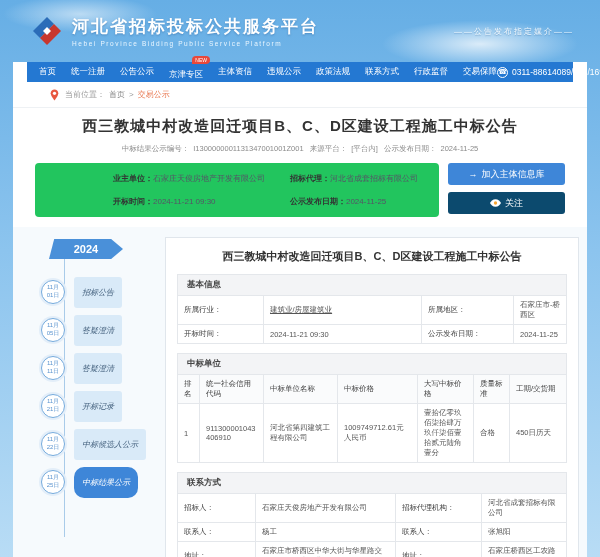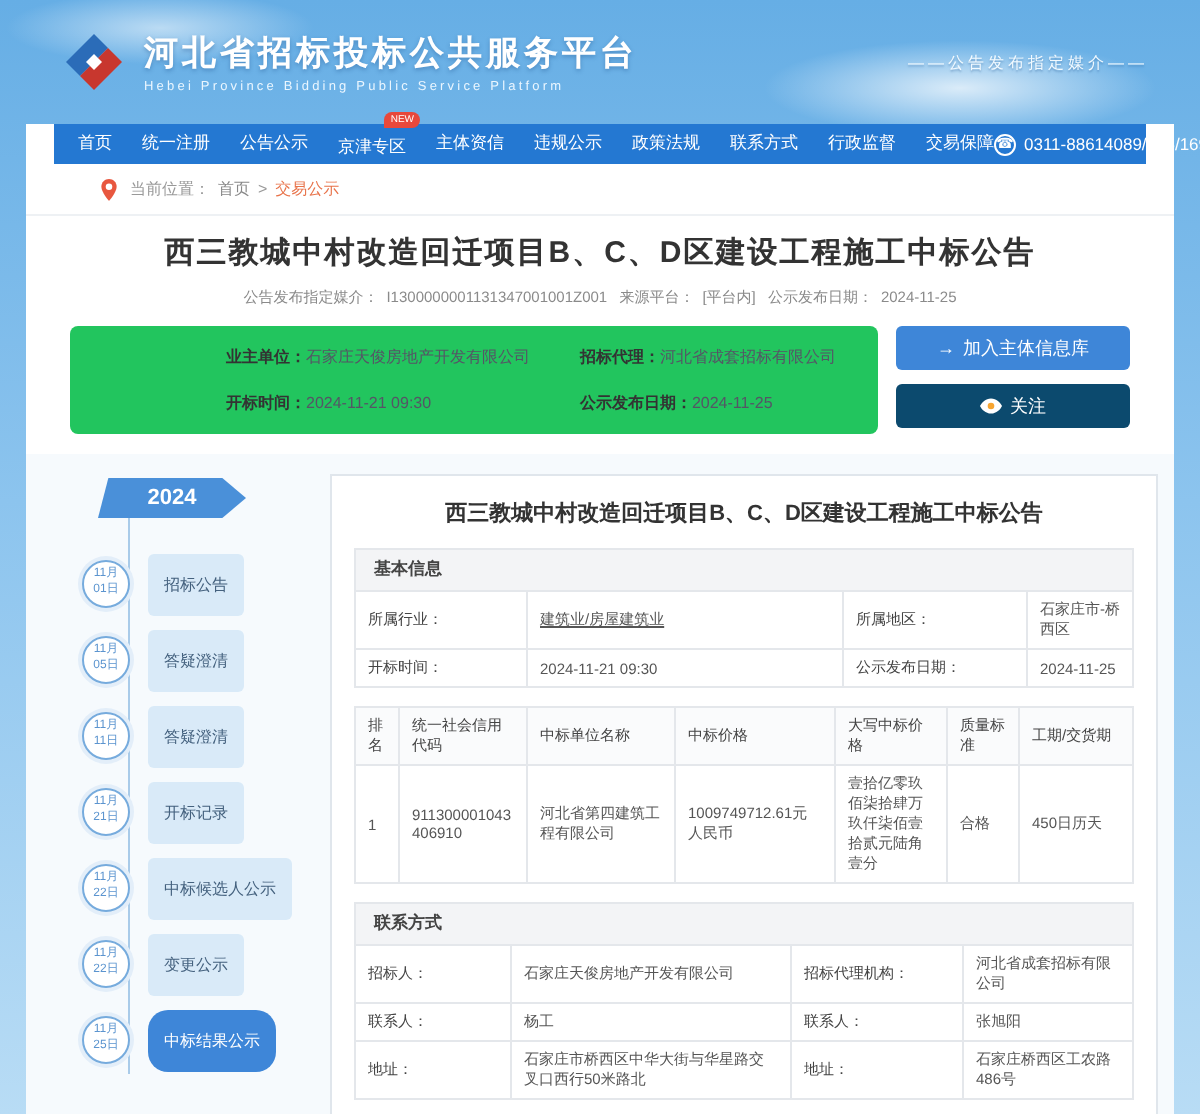--- a/index.html
+++ b/index.html
@@ -46,21 +46,21 @@
   .btn { height:22px; border:none; border-radius:3px; color:#fff; font-size:9px; display:flex; align-items:center; justify-content:center; gap:4px; cursor:pointer; font-family:inherit; }
   .btn-join { background:#3e86d8; }
   .btn-follow { background:#0c4a6e; }
   
   .lower { display:flex; background:#f6fafd; height:336px; padding:10px 8px 0 0; }
   .timeline { width:152px; position:relative; padding:2px 0 0 28px; flex-shrink:0; }
   .tl-line { position:absolute; left:51px; top:14px; bottom:26px; width:1px; background:#a9cbe9; }
   .year-flag { position:relative; z-index:1; width:74px; height:20px; margin-left:8px; background:#4a90d9; color:#fff; font-size:11px; font-weight:bold; display:flex; align-items:center; justify-content:center; clip-path:polygon(7% 0,84% 0,100% 50%,84% 100%,0 100%); margin-bottom:14px; }
   .tl-item { display:flex; align-items:center; gap:9px; height:38px; position:relative; z-index:1; }
   .tl-circle { width:24px; height:24px; border-radius:50%; background:#fff; border:1px solid #76abdd; box-shadow:0 0 0 2px #e3eef9; color:#5b94cf; font-size:6px; line-height:1.3; display:flex; flex-direction:column; align-items:center; justify-content:center; flex-shrink:0; }
-  .tl-pill { background:#d9eaf8; color:#44617e; font-size:8px; padding:10px 8px; border-radius:3px; cursor:pointer; white-space:nowrap; }
+  .tl-pill { background:#d9eaf8; color:#44617e; font-size:8px; padding:10px 8px; border-radius:3px; cursor:pointer; white-space:nowrap;font-style:italic; }
   .tl-pill.active { background:#3e86d8; color:#fff; border-radius:10px; }
   
   .detail-card { flex:1; background:#fff; border:1px solid #e0e6ec; padding:9px 11px 0 11px; overflow:hidden; }
   .detail-title { text-align:center; font-size:11px; font-weight:bold; color:#333; margin:2px 0 10px; }
   .section-bar { background:#f3f4f6; border:1px solid #e4e7eb; border-bottom:none; padding:4px 9px; font-size:8.5px; font-weight:bold; color:#444; }
   table { width:100%; border-collapse:collapse; font-size:7.5px; color:#555; table-layout:fixed; margin-bottom:9px; }
   td,th { border:1px solid #e4e7eb; padding:4px 6px; text-align:left; vertical-align:middle; word-wrap:break-word; }
   .lbl { color:#444; }
   .link-val { text-decoration:underline; cursor:pointer; }
   .basic-t td:nth-child(1){width:86px;} .basic-t td:nth-child(2){width:158px;} .basic-t td:nth-child(3){width:92px;}
@@ -122,21 +122,21 @@
     </svg>
     <span>当前位置：</span>
     <a class="crumb-home">首页</a>
     <span>&gt;</span>
     <a class="crumb-current">交易公示</a>
   </div>
 
   <div class="notice-head">
     <h1 class="notice-title">西三教城中村改造回迁项目B、C、D区建设工程施工中标公告</h1>
     <div class="notice-meta">
-      <span>公告发布指定媒介：</span><span>I1300000001131347001001Z001</span>
+      <span>中标结果公示编号：</span><span>I1300000001131347001001Z001</span>
       <span>来源平台：</span><span>[平台内]</span>
       <span>公示发布日期：</span><span>2024-11-25</span>
     </div>
     <div class="head-row">
       <div class="summary-box">
         <div><b>业主单位：</b><span>石家庄天俊房地产开发有限公司</span></div>
         <div><b>招标代理：</b><span>河北省成套招标有限公司</span></div>
         <div><b>开标时间：</b><span>2024-11-21 09:30</span></div>
         <div><b>公示发布日期：</b><span>2024-11-25</span></div>
       </div>
@@ -191,27 +191,20 @@
       <div class="tl-item">
         <span class="tl-circle">
             <span>11月</span>
             <span>22日</span>
           </span>
         <a class="tl-pill">中标候选人公示</a>
       </div>
       <div class="tl-item">
         <span class="tl-circle">
             <span>11月</span>
-            <span>22日</span>
-          </span>
-        <a class="tl-pill">变更公示</a>
-      </div>
-      <div class="tl-item">
-        <span class="tl-circle">
-            <span>11月</span>
             <span>25日</span>
           </span>
         <a class="tl-pill active">中标结果公示</a>
       </div>
     </div>
 
     <div class="detail-card">
       <h2 class="detail-title">西三教城中村改造回迁项目B、C、D区建设工程施工中标公告</h2>
 
       <div class="section-bar">基本信息</div>
@@ -225,20 +218,21 @@
         </tr>
         <tr>
           <td class="lbl">开标时间：</td>
           <td>2024-11-21 09:30</td>
           <td class="lbl">公示发布日期：</td>
           <td>2024-11-25</td>
         </tr>
       </tbody>
         </table>
 
+      <div class="section-bar">中标单位</div>
       <table class="win-t">
         <tbody>
             <tr>
           <th>排名</th>
           <th>统一社会信用代码</th>
           <th>中标单位名称</th>
           <th>中标价格</th>
           <th>大写中标价格</th>
           <th>质量标准</th>
           <th>工期/交货期</th>

